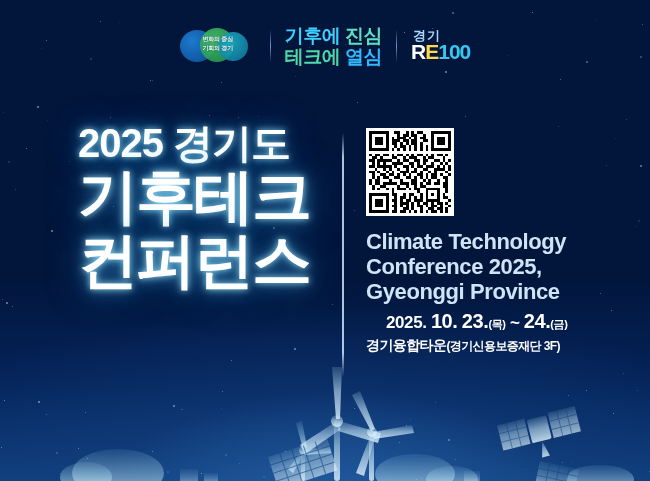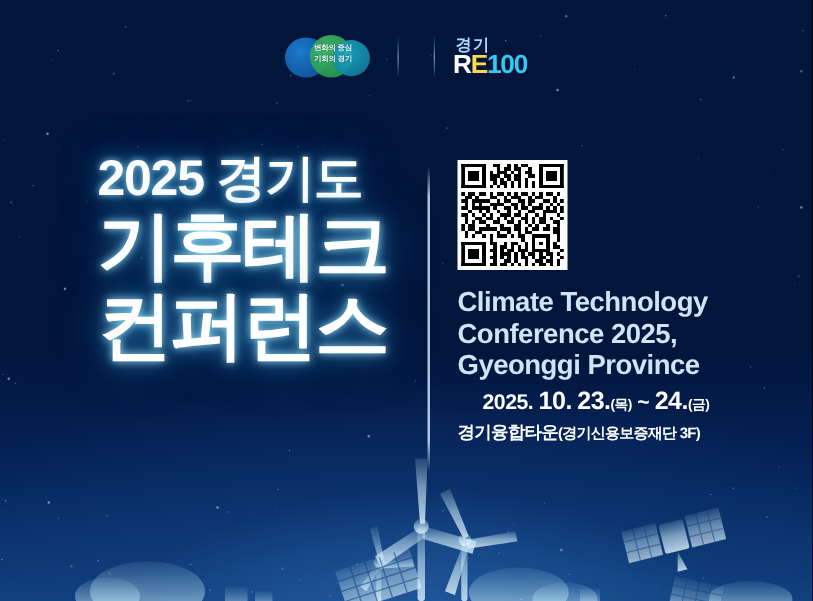--- a/index.html
+++ b/index.html
@@ -216,20 +216,28 @@
         <div>변화의 중심</div>
         <div>기회의 경기</div>
       </div>
     </div>
 
     <div class="hdr-gap"></div>
     <div class="hdr-div"></div>
     <div class="hdr-gap"></div>
 
     <div class="slogan">
+      <div class="l">
+        <span class="sl-a">기후에</span>
+        <span class="sl-b">진심</span>
+      </div>
+      <div class="l">
+        <span class="sl-c">테크에</span>
+        <span class="sl-d">열심</span>
+      </div>
     </div>
 
     <div class="hdr-gap"></div>
     <div class="hdr-div"></div>
     <div class="hdr-gap"></div>
 
     <div class="re100">
       <div class="gg">경기</div>
       <div class="re">
         <span class="w">R</span>

